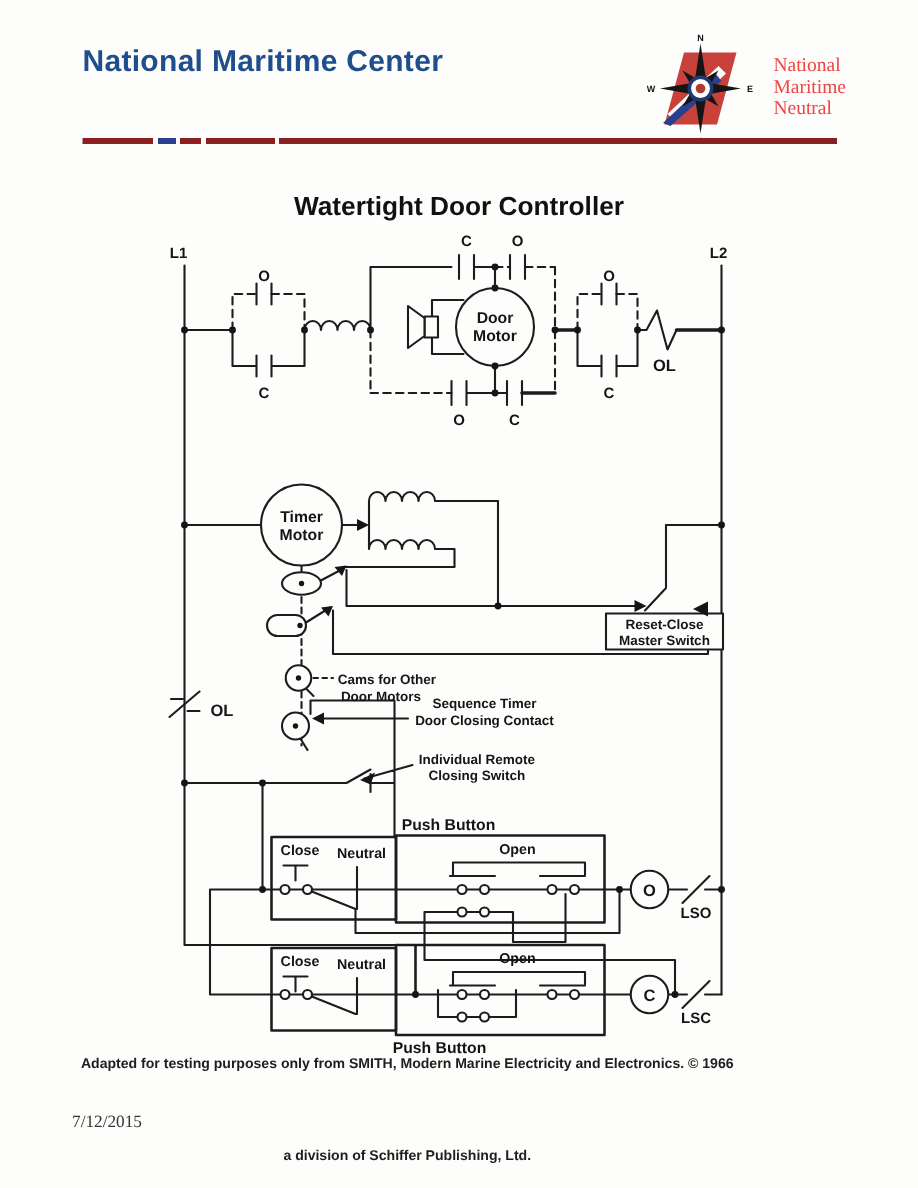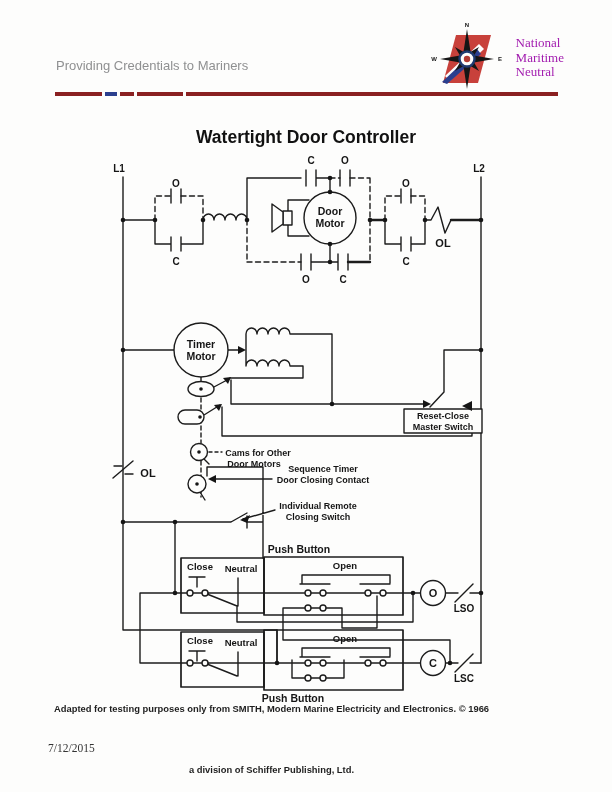--- a/index.html
+++ b/index.html
@@ -1,21 +1,21 @@
 <!DOCTYPE html>
 <html><head>
 <meta charset="utf-8">
 <style>
   html,body{margin:0;padding:0;background:#e8e8e8;}
   .page{position:relative;width:612px;height:792px;background:#fdfdfc;overflow:hidden;
         font-family:"Liberation Sans",sans-serif;}
   .abs{position:absolute;}
   .hdr-org{left:55px;top:30px;font-size:20px;font-weight:bold;color:#1f4e8c;letter-spacing:.2px;}
   .hdr-tag{left:56px;top:58px;font-size:13px;color:#8f9091;}
-  .logo-text{right:48px;top:36px;font-family:"Liberation Serif",serif;font-size:13px;color:#a21caf;line-height:14.5px;}
+  .logo-text{right:48px;top:36px;font-family:"Liberation Serif",serif;font-size:13px;color:#ef4444;line-height:14.5px;}
   .rule{left:55px;top:92px;width:503px;height:4px;
         background:linear-gradient(90deg,#8a2021 0 47px,#fdfdfc 47px 50px,#2b3f8e 50px 62px,
         #fdfdfc 62px 65px,#8a2021 65px 79px,#fdfdfc 79px 82px,#8a2021 82px 128px,
         #fdfdfc 128px 131px,#8a2021 131px 100%);}
   .title-code{left:0;top:109px;width:612px;text-align:center;font-size:15px;font-weight:bold;color:#111;}
   .title-name{left:0;top:127px;width:612px;text-align:center;font-size:17.5px;font-weight:bold;color:#111;}
   .ftr{left:0;width:543px;text-align:center;font-size:9.4px;font-weight:bold;color:#1e1e1e;}
   .date{left:48px;top:742px;font-family:"Liberation Serif",serif;font-size:11.5px;color:#333;}
   svg text{font-family:"Liberation Sans",sans-serif;font-weight:bold;fill:#151515;text-anchor:middle;}
   .w{stroke:#1c1c1c;fill:none;stroke-width:1.4;stroke-linecap:round;stroke-linejoin:round;}
@@ -26,21 +26,21 @@
   .dd{stroke-dasharray:3 3;}
   .dot{fill:#151515;stroke:none;}
   .ah{fill:#151515;stroke:none;}
   .wht{fill:#fdfdfc;}
 </style>
 </head>
 <body>
 
 <div class="page">
 
-  <div class="abs hdr-tag">Providing Credentials to Mariners</div>
+  <div class="abs hdr-org">National Maritime Center</div>
 
   <svg class="abs" style="left:428px;top:22px;" width="80" height="76" viewBox="428 22 80 76">
     <g>
       <polygon points="456,35 491,35 478,83 443,83" fill="#c8413b"></polygon>
       <polygon points="445,76 479,44 484,49 450,81" fill="#fdfdfc"></polygon>
       <polygon points="442,82 477,49 481,54 447,84" fill="#2b3f8e"></polygon>
     </g>
     <g>
       <polygon class="ah" points="479,47 472,59 467,59 467,54"></polygon>
       <polygon class="ah" points="479,71 467,64 467,59 472,59"></polygon>

